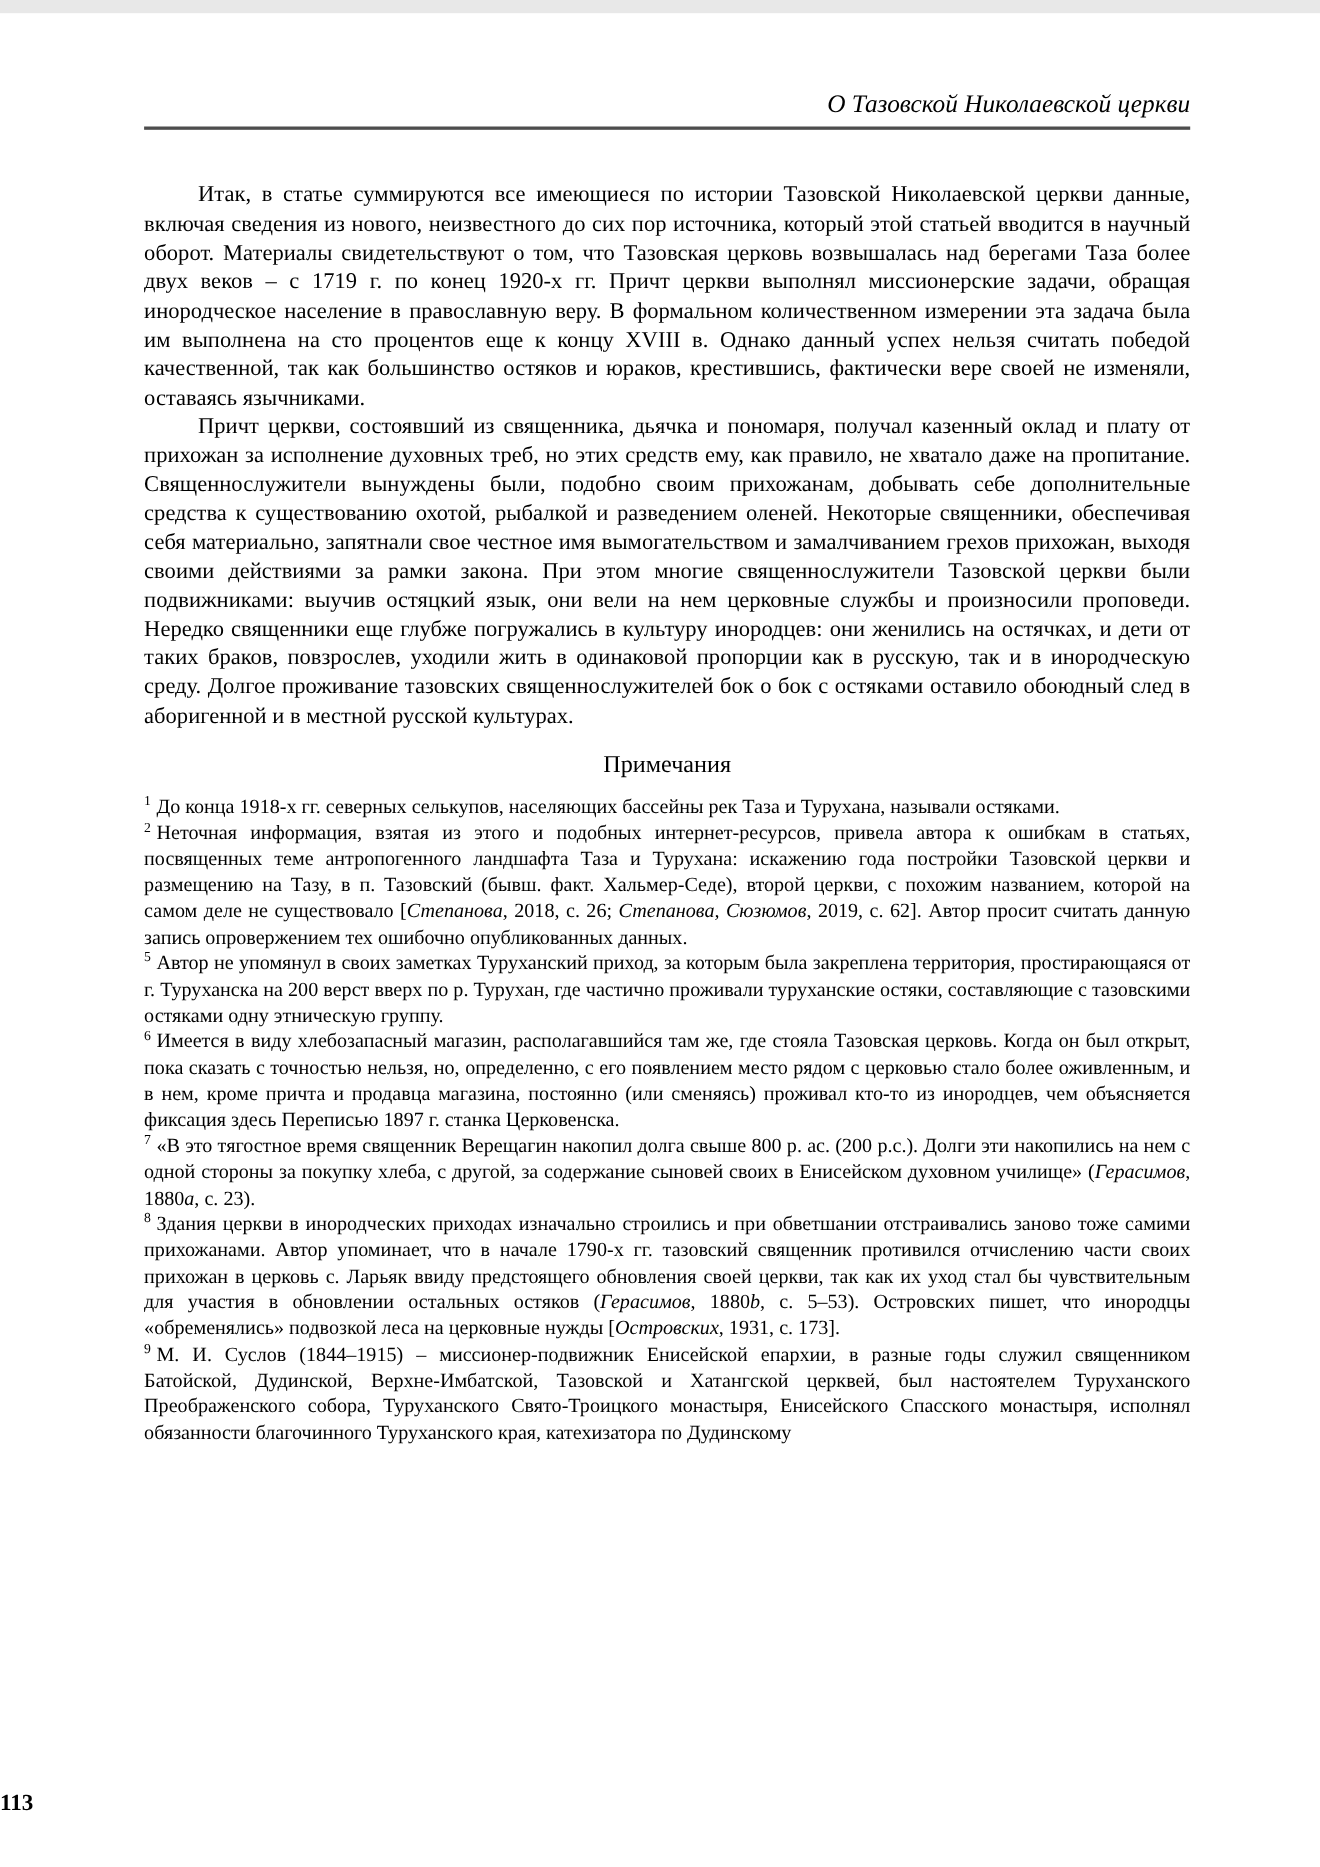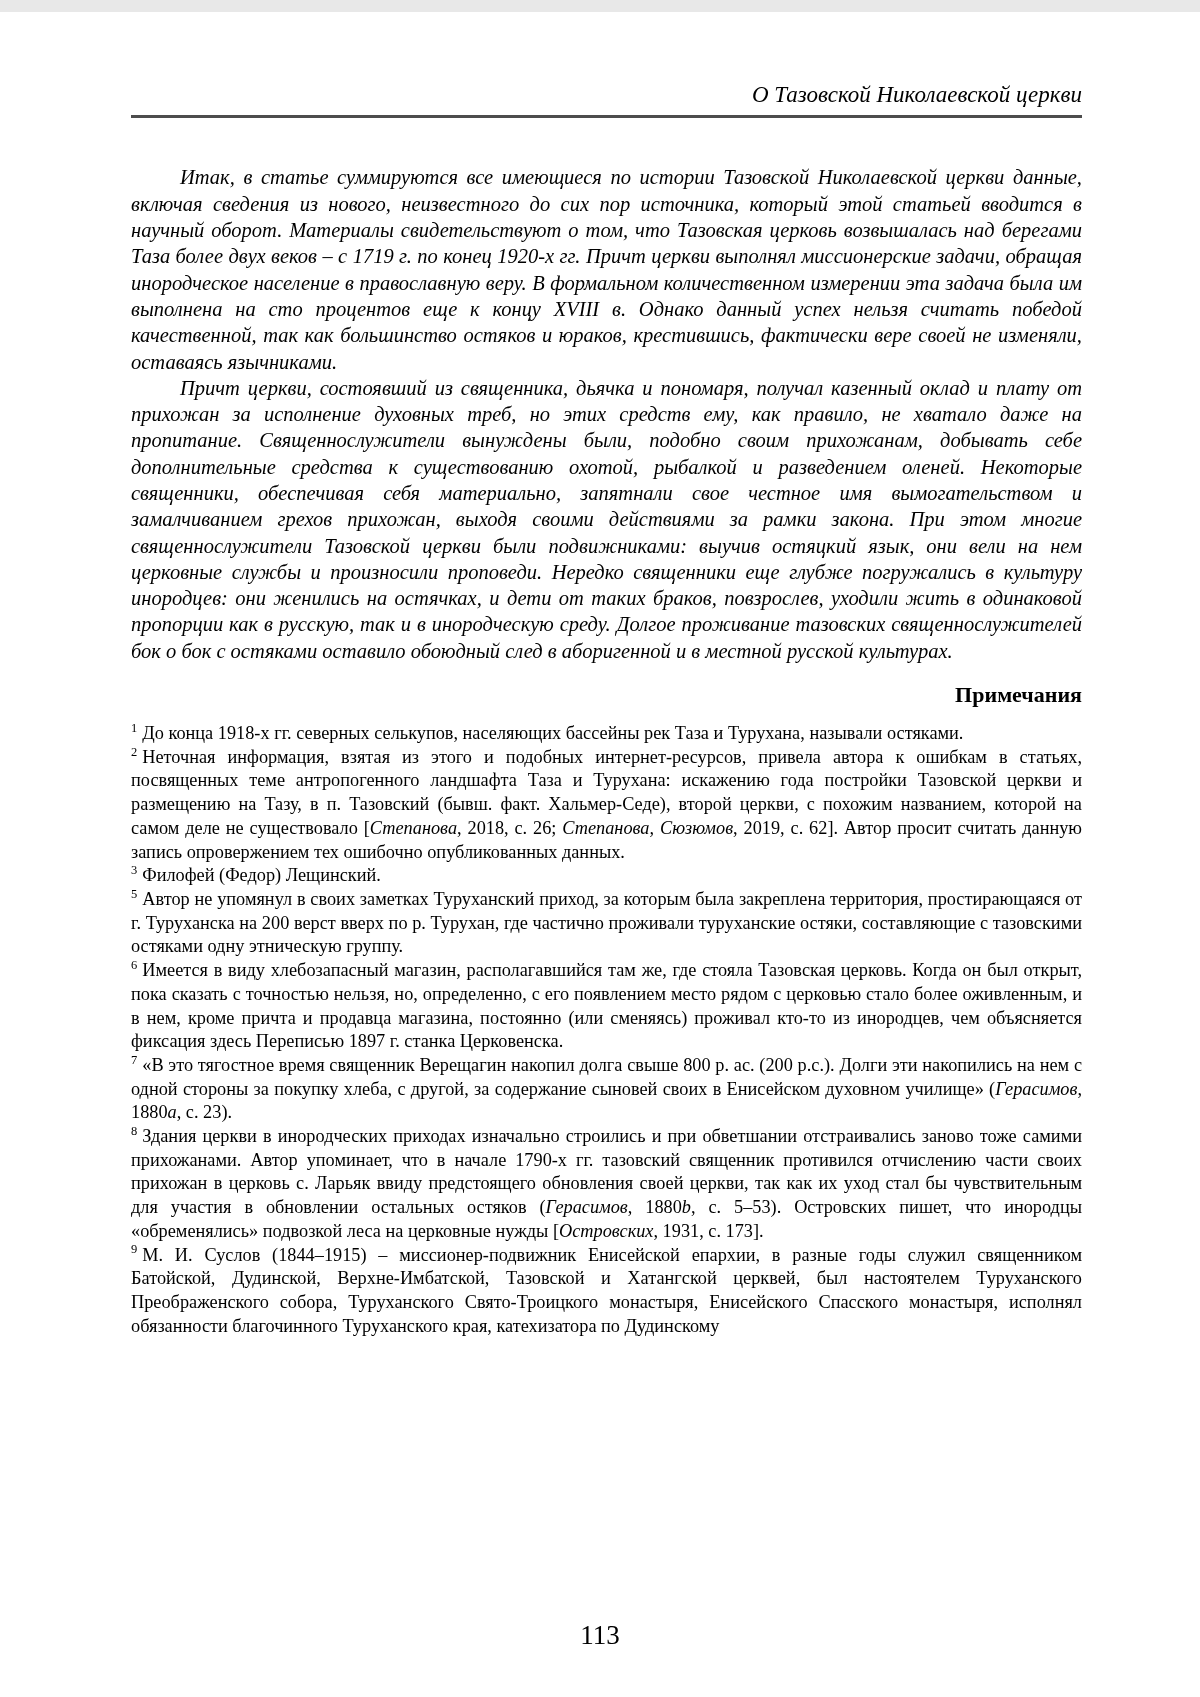--- a/index.html
+++ b/index.html
@@ -22,71 +22,71 @@
     white-space:nowrap;
   }
   .head-rule{height:3px;background:#4d4d4d;margin-top:7px;}
   .article{
     margin-top:46px;
     font-size:20.5px;
     line-height:26.3px;
     text-align:justify;
   }
   .para{margin:0;}
-  .para.indent{text-indent:49px;font-style:italic;}
+  .para.indent{text-indent:49px;}
   .subhead{
     font-weight:bold;
     margin:5px 0 6px 49px;
     font-size:20.5px;
   }
   .notes-heading{
-    text-align:right;
-    font-weight:bold;
+    text-align:center;
+    font-weight:normal;
     font-size:22px;
     margin:18px 0 14px 0;
   }
   .notes{
     font-size:18.3px;
     line-height:23.7px;
     text-align:justify;
   }
   .note{margin:0;}
   .note sup{
     font-size:12.5px;
     line-height:0;
     margin-right:5px;
   }
   .note i{}
   .page-number{
     position:absolute;
     left:0;bottom:58px;
     width:100%;
-    text-align:center;
-    font-size:27px;
+    text-align:left;
+    font-size:21px;
+    font-weight:bold;
   }
 </style>
 </head>
 <body>
 
 <div class="page" style="background: rgb(255, 255, 255); color: rgb(0, 0, 0);">
   <div class="content">
     <div class="running-head">О Тазовской Николаевской церкви</div>
     <div class="head-rule" style="background: rgb(77, 77, 77);"></div>
 
     <div class="article">
         <p class="para indent">Итак, в статье суммируются все имеющиеся по истории Тазовской Николаевской церкви данные, включая сведения из нового, неизвестного до сих пор источника, который этой статьей вводится в научный оборот. Материалы свидетельствуют о том, что Тазовская церковь возвышалась над берегами Таза более двух веков – с 1719 г. по конец 1920-х гг. Причт церкви выполнял миссионерские задачи, обращая инородческое население в православную веру. В формальном количественном измерении эта задача была им выполнена на сто процентов еще к концу XVIII в. Однако данный успех нельзя считать победой качественной, так как большинство остяков и юраков, крестившись, фактически вере своей не изменяли, оставаясь язычниками.</p>
         <p class="para indent">Причт церкви, состоявший из священника, дьячка и пономаря, получал казенный оклад и плату от прихожан за исполнение духовных треб, но этих средств ему, как правило, не хватало даже на пропитание. Священнослужители вынуждены были, подобно своим прихожанам, добывать себе дополнительные средства к существованию охотой, рыбалкой и разведением оленей. Некоторые священники, обеспечивая себя материально, запятнали свое честное имя вымогательством и замалчиванием грехов прихожан, выходя своими действиями за рамки закона. При этом многие священнослужители Тазовской церкви были подвижниками: выучив остяцкий язык, они вели на нем церковные службы и произносили проповеди. Нередко священники еще глубже погружались в культуру инородцев: они женились на остячках, и дети от таких браков, повзрослев, уходили жить в одинаковой пропорции как в русскую, так и в инородческую среду. Долгое проживание тазовских священнослужителей бок о бок с остяками оставило обоюдный след в аборигенной и в местной русской культурах.</p>
       </div>
 
     <div class="notes-heading">Примечания</div>
 
     <div class="notes">
         <p class="note"><sup>1</sup><span>До конца 1918-х гг. северных селькупов, населяющих бассейны рек Таза и Турухана, называли остяками.</span></p>
         <p class="note"><sup>2</sup><span>Неточная информация, взятая из этого и подобных интернет-ресурсов, привела автора к ошибкам в статьях, посвященных теме антропогенного ландшафта Таза и Турухана: искажению года постройки Тазовской церкви и размещению на Тазу, в п. Тазовский (бывш. факт. Хальмер-Седе), второй церкви, с похожим названием, которой на самом деле не существовало [</span><i>Степанова</i><span>, 2018, с. 26; </span><i>Степанова, Сюзюмов</i><span>, 2019, с. 62]. Автор просит считать данную запись опровержением тех ошибочно опубликованных данных.</span></p>
-        <p class="note"><sup>3</sup><span>Филофей (Федор) Лещинский.</span></p>
         <p class="note"><sup>5</sup><span>Автор не упомянул в своих заметках Туруханский приход, за которым была закреплена территория, простирающаяся от г. Туруханска на 200 верст вверх по р. Турухан, где частично проживали туруханские остяки, составляющие с тазовскими остяками одну этническую группу.</span></p>
         <p class="note"><sup>6</sup><span>Имеется в виду хлебозапасный магазин, располагавшийся там же, где стояла Тазовская церковь. Когда он был открыт, пока сказать с точностью нельзя, но, определенно, с его появлением место рядом с церковью стало более оживленным, и в нем, кроме причта и продавца магазина, постоянно (или сменяясь) проживал кто-то из инородцев, чем объясняется фиксация здесь Переписью 1897 г. станка Церковенска.</span></p>
         <p class="note"><sup>7</sup><span>«В это тягостное время священник Верещагин накопил долга свыше 800 р. ас. (200 р.с.). Долги эти накопились на нем с одной стороны за покупку хлеба, с другой, за содержание сыновей своих в Енисейском духовном училище» (</span><i>Герасимов</i><span>, 1880</span><i>а</i><span>, с. 23).</span></p>
         <p class="note"><sup>8</sup><span>Здания церкви в инородческих приходах изначально строились и при обветшании отстраивались заново тоже самими прихожанами. Автор упоминает, что в начале 1790-х гг. тазовский священник противился отчислению части своих прихожан в церковь с. Ларьяк ввиду предстоящего обновления своей церкви, так как их уход стал бы чувствительным для участия в обновлении остальных остяков (</span><i>Герасимов</i><span>, 1880</span><i>b</i><span>, с. 5–53). Островских пишет, что инородцы «обременялись» подвозкой леса на церковные нужды [</span><i>Островских</i><span>, 1931, с. 173].</span></p>
         <p class="note"><sup>9</sup><span>М. И. Суслов (1844–1915) – миссионер-подвижник Енисейской епархии, в разные годы служил священником Батойской, Дудинской, Верхне-Имбатской, Тазовской и Хатангской церквей, был настоятелем Туруханского Преображенского собора, Туруханского Свято-Троицкого монастыря, Енисейского Спасского монастыря, исполнял обязанности благочинного Туруханского края, катехизатора по Дудинскому</span></p>
       </div>
   </div>
 
   <div class="page-number">113</div>
 </div>

